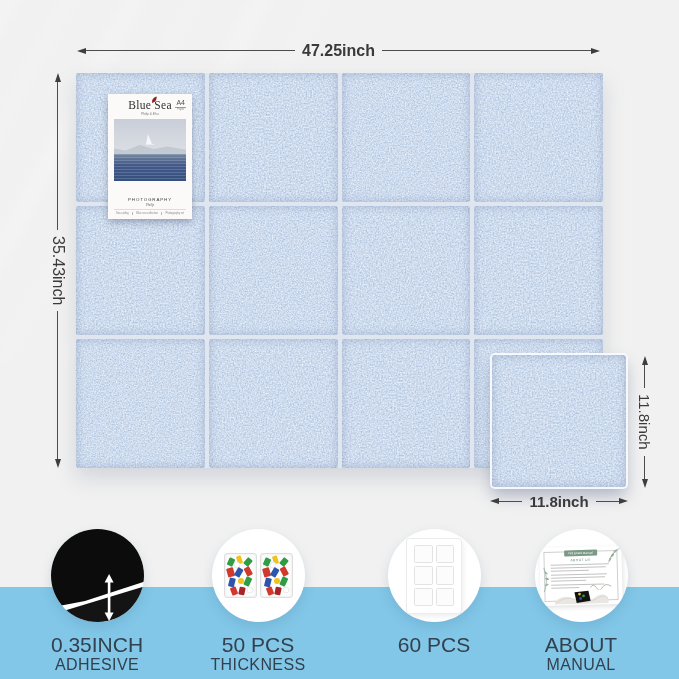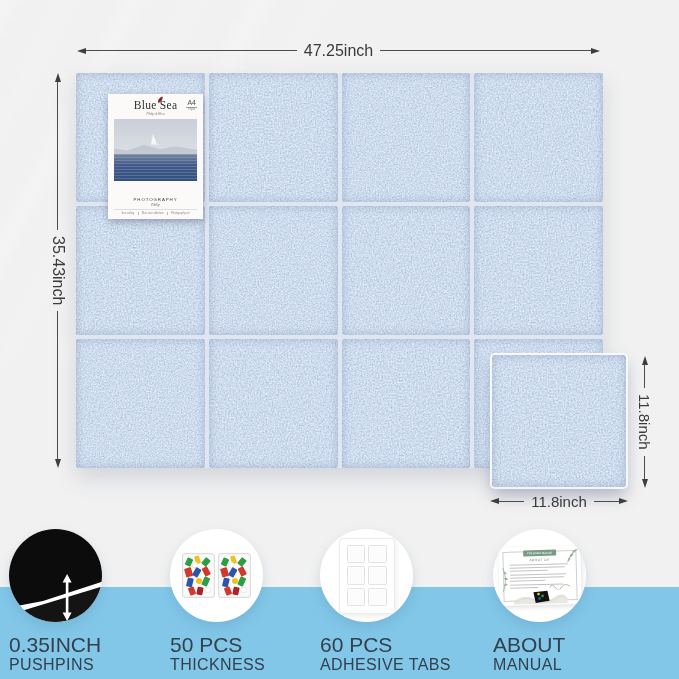--- a/index.html
+++ b/index.html
@@ -21,21 +21,21 @@
   .tile svg{position:absolute;inset:0;width:100%;height:100%;display:block;}
   .tile::after{content:"";position:absolute;inset:0;border-radius:2px;
                box-shadow:inset 0 0 9px rgba(84,106,150,.35);}
   .single-tile{position:absolute;left:492px;top:355px;width:134px;height:132px;border-radius:3px;
                overflow:hidden;box-shadow:0 0 0 2px rgba(248,250,253,.95),0 9px 16px rgba(70,90,125,.38);}
   .single-tile svg{position:absolute;inset:0;width:100%;height:100%;display:block;}
   .single-tile::after{content:"";position:absolute;inset:0;border-radius:3px;
                box-shadow:inset 0 0 10px rgba(84,106,150,.35);}
 
   
-  .poster{position:absolute;left:108px;top:94px;width:95px;height:125px;background:#fbfaf8;
+  .poster{position:absolute;left:108px;top:94px;width:84px;height:125px;background:#fbfaf8;
           box-shadow:0 3px 7px rgba(50,62,90,.38);display:flex;flex-direction:column;
           padding:5px 6px 4px;box-sizing:border-box;}
   .poster-head{position:relative;text-align:center;}
   .poster-leaf{position:absolute;left:52%;top:-3px;}
   .poster-title{font-family:"Liberation Serif","DejaVu Serif",serif;font-size:11.5px;color:#303030;letter-spacing:.3px;line-height:12px;}
   .poster-sub{font-size:3.2px;font-style:italic;color:#7a7a7a;margin-top:1px;}
   .a4{position:absolute;right:0;top:0;text-align:center;color:#4f4f4f;}
   .a4-size{font-size:7px;line-height:7.5px;border-bottom:.5px solid #9a9a9a;padding:0 1px;}
   .a4-word{font-size:2.7px;color:#8a8a8a;}
   .photo{margin-top:3px;height:62px;position:relative;overflow:hidden;
@@ -56,36 +56,36 @@
           border-top:.5px solid #ddd;padding-top:1.5px;}
   .p-meta .sep{width:.6px;height:3.5px;background:#b9b9b9;}
 
   
   .dim{position:absolute;display:flex;align-items:center;color:#3c3c3c;}
   .dim .ln{background:#4c4c4c;flex:1;}
   .dim-h .ln{height:1px;}
   .dim-v{flex-direction:column;}
   .dim-v .ln{width:1px;}
   .dim .lbl{color:#3a3a3a;white-space:nowrap;}
-  .dim-h .lbl{padding:0 7px;font-size:16px;}
+  .dim-h .lbl{padding:0 7px;font-size:16px;font-weight:bold;}
   .dim-v .lbl{writing-mode:vertical-rl;padding:6px 0;font-size:16px;}
   .dim-sm .lbl{font-size:15px;}
   .ah{width:0;height:0;flex:none;}
   .ah-left{border-top:3.5px solid transparent;border-bottom:3.5px solid transparent;border-right:9px solid #3e3e3e;}
   .ah-right{border-top:3.5px solid transparent;border-bottom:3.5px solid transparent;border-left:9px solid #3e3e3e;}
   .ah-up{border-left:3.5px solid transparent;border-right:3.5px solid transparent;border-bottom:9px solid #3e3e3e;}
   .ah-down{border-left:3.5px solid transparent;border-right:3.5px solid transparent;border-top:9px solid #3e3e3e;}
   #dim-top{left:77px;top:44px;width:523px;height:13px;}
   #dim-left{left:51px;top:73px;width:13px;height:395px;}
   #dim-tile-right{left:638px;top:356px;width:13px;height:132px;}
   #dim-tile-bottom{left:490px;top:494px;width:138px;height:14px;}
 
   
   .feature{position:absolute;top:529px;width:176px;transform:translateX(-50%);
-           display:flex;flex-direction:column;align-items:flex-start;}
+           display:flex;flex-direction:column;align-items:center;}
   .circle{width:93px;height:93px;border-radius:50%;background:#fff;position:relative;overflow:hidden;
           box-shadow:0 5px 12px rgba(60,105,140,.18);}
   .feat-value{margin-top:14px;font-size:21px;color:#33414e;line-height:17px;}
   .feat-label{margin-top:4px;font-size:16px;color:#33414e;letter-spacing:.4px;line-height:15px;}
 
   .packs{position:absolute;inset:0;display:flex;align-items:center;justify-content:center;}
   .pack{width:31px;height:43px;border-radius:3px;background:#fdfdfd;border:1px solid #dedede;
         box-shadow:inset 0 0 3px rgba(0,0,0,.10);position:relative;overflow:hidden;margin:0 1.5px;}
   .pack svg{position:absolute;inset:0;}
 
@@ -273,21 +273,21 @@
     <div class="circle">
       <svg width="93" height="93" viewBox="0 0 93 93">
         <polygon points="-8,-8 101,-8 101,50 34,72 -8,80" fill="#0c0c0c"></polygon>
         <polygon points="-4,87 101,55 101,82 30,98 -4,98" fill="#141414"></polygon>
         <rect x="56.8" y="52" width="2.6" height="33" fill="#ffffff"></rect>
         <polygon points="58.1,45 53.6,53.5 62.6,53.5" fill="#ffffff"></polygon>
         <polygon points="58.1,92 53.6,83.5 62.6,83.5" fill="#ffffff"></polygon>
       </svg>
     </div>
     <div class="feat-value">0.35INCH</div>
-    <div class="feat-label">PUSHPINS</div>
+    <div class="feat-label">ADHESIVE</div>
   </div>
 
   <div class="feature" style="left:258px">
     <div class="circle">
       <div class="packs">
         <div class="pack">
           <svg viewBox="0 0 31 43" width="31" height="43">
             <rect x="3" y="4" width="6" height="8" rx="1" fill="#2f9d44" transform="rotate(24 6 8)"></rect>
             <rect x="12" y="2" width="5" height="8" rx="1" fill="#efc220" transform="rotate(-18 14 6)"></rect>
             <rect x="20" y="4" width="6" height="8" rx="1" fill="#2f9d44" transform="rotate(40 23 8)"></rect>
@@ -319,37 +319,36 @@
             <rect x="14" y="33" width="6" height="8" rx="1" fill="#a8242b" transform="rotate(12 17 37)"></rect>
             <circle cx="25" cy="36" r="3" fill="#ffffff" stroke="#d5d5d5" stroke-width=".5"></circle>
           </svg>
         </div>
       </div>
     </div>
     <div class="feat-value">50 PCS</div>
     <div class="feat-label">THICKNESS</div>
   </div>
 
-  <div class="feature" style="left:408px">
+  <div class="feature" style="left:434px">
     <div class="circle">
       <div class="sheet-wrap">
         <div class="sheet">
           <div class="sheet-grid">
             <div></div>
               <div></div>
               <div></div>
               <div></div>
               <div></div>
               <div></div>
           </div>
         </div>
       </div>
     </div>
     <div class="feat-value">60 PCS</div>
-    <div class="feat-label">ADHESIVE TABS</div>
   </div>
 
   <div class="feature" style="left:581px">
     <div class="circle">
       <div class="manual-wrap">
         <div class="manual">
           <div class="m-frame"></div>
           <div class="m-banner">Felt Board Manual</div>
           <div class="m-heading">ABOUT US</div>
           <div class="m-lines">

